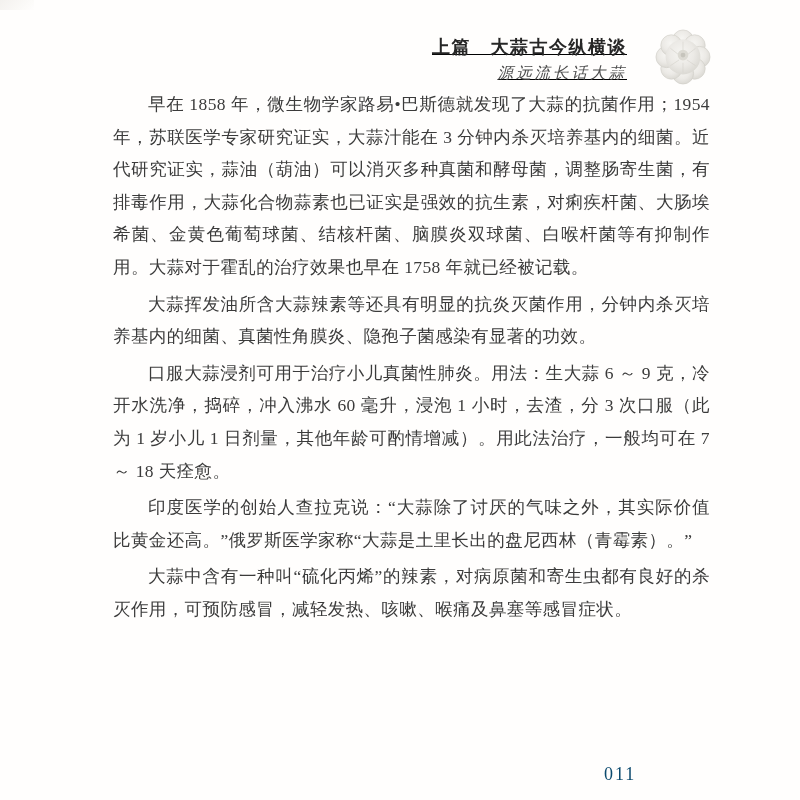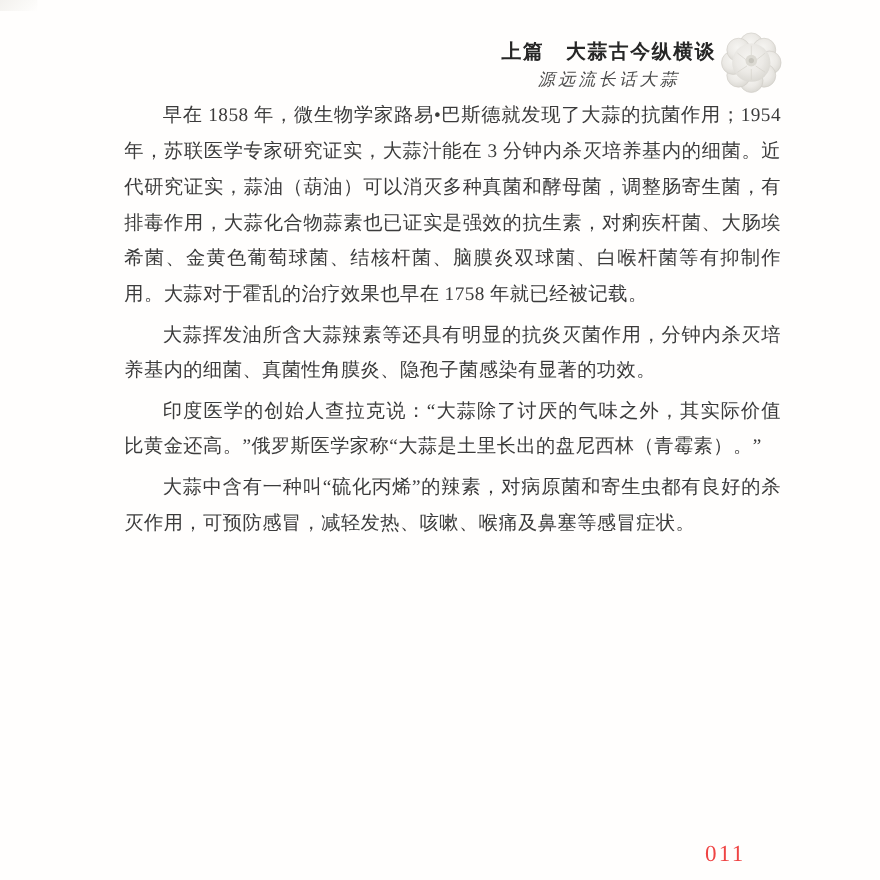--- a/index.html
+++ b/index.html
@@ -21,40 +21,40 @@
   }
   .header {
     position: absolute;
     top: 28px;
     right: 88px;
     display: flex;
     align-items: flex-start;
   }
   .header-titles {
     text-align: right;
-    margin-right: 3px;
+    margin-right: 27px;
     padding-top: 8px;
+    text-decoration: underline;
   }
   .header-title {
     font-size: 18px;
     font-weight: bold;
     color: #262626;
     letter-spacing: 1.5px;
     line-height: 22px;
     white-space: nowrap;
   }
   .header-subtitle {
     margin-top: 5px;
     font-size: 15.5px;
     font-style: italic;
     color: #4c4c4c;
     letter-spacing: 3px;
     line-height: 20px;
     white-space: nowrap;
-    text-align: center;
   }
   .garlic { width: 58px; height: 58px; display: block; }
   .body-text {
     position: absolute;
     left: 113px;
     right: 90px;
     top: 88px;
     color: #3b3b3b;
     font-size: 17.5px;
     line-height: 32.6px;
@@ -62,23 +62,23 @@
     text-justify: inter-character;
     letter-spacing: 0.4px;
   }
   .body-text p {
     text-indent: 2em;
     margin-bottom: 4px;
   }
   .page-number {
     position: absolute;
     top: 764px;
-    left: 641px;
-    font-size: 21px;
-    color: #ef4444;
+    left: 604px;
+    font-size: 18px;
+    color: #0c4a6e;
     letter-spacing: 2px;
   }
 </style>
 </head>
 <body>
 
 <div class="page">
 
   <div class="corner-artifact"></div>
 
@@ -122,20 +122,21 @@
     </svg>
   </div>
 
   <div class="body-text">
 
       <p>早在 1858 年，微生物学家路易•巴斯德就发现了大蒜的抗菌作用；1954 年，苏联医学专家研究证实，大蒜汁能在 3 分钟内杀灭培养基内的细菌。近代研究证实，蒜油（葫油）可以消灭多种真菌和酵母菌，调整肠寄生菌，有排毒作用，大蒜化合物蒜素也已证实是强效的抗生素，对痢疾杆菌、大肠埃希菌、金黄色葡萄球菌、结核杆菌、脑膜炎双球菌、白喉杆菌等有抑制作用。大蒜对于霍乱的治疗效果也早在 1758 年就已经被记载。</p>
 
       <p>大蒜挥发油所含大蒜辣素等还具有明显的抗炎灭菌作用，分钟内杀灭培养基内的细菌、真菌性角膜炎、隐孢子菌感染有显著的功效。</p>
 
 
+      <p>口服大蒜浸剂可用于治疗小儿真菌性肺炎。用法：生大蒜 6 ～ 9 克，冷开水洗净，捣碎，冲入沸水 60 毫升，浸泡 1 小时，去渣，分 3 次口服（此为 1 岁小儿 1 日剂量，其他年龄可酌情增减）。用此法治疗，一般均可在 7 ～ 18 天痊愈。</p>
 
       <p>印度医学的创始人查拉克说：“大蒜除了讨厌的气味之外，其实际价值比黄金还高。”俄罗斯医学家称“大蒜是土里长出的盘尼西林（青霉素）。”</p>
 
       <p>大蒜中含有一种叫“硫化丙烯”的辣素，对病原菌和寄生虫都有良好的杀灭作用，可预防感冒，减轻发热、咳嗽、喉痛及鼻塞等感冒症状。</p>
     </div>
 
   <div class="page-number">011</div>
 
 </div>
 

